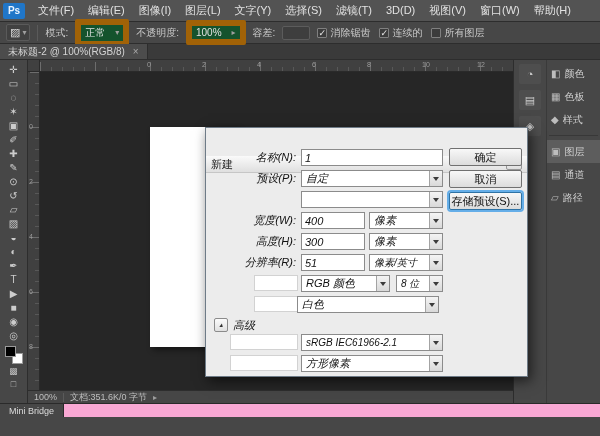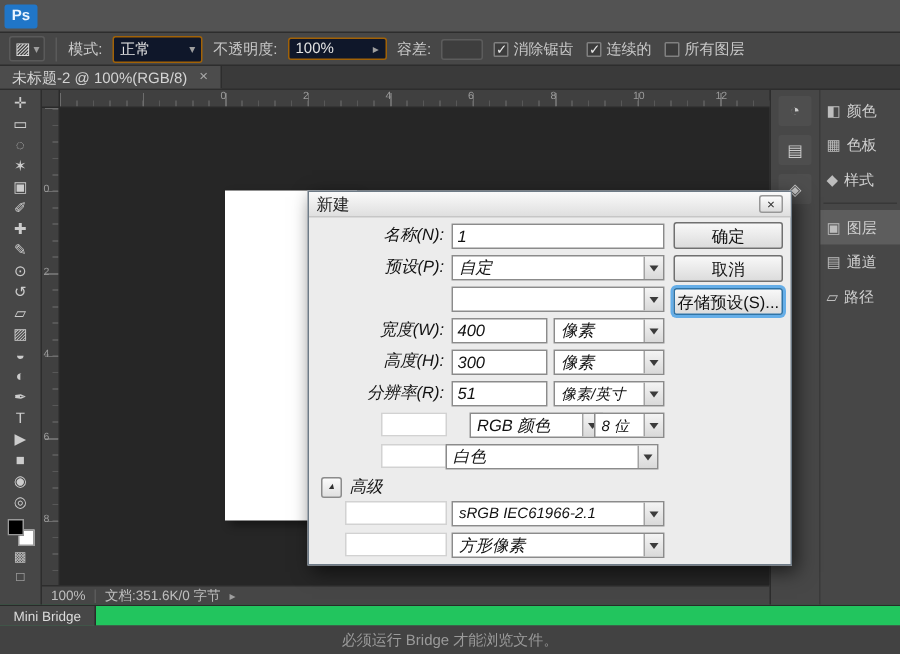--- a/index.html
+++ b/index.html
@@ -13,21 +13,21 @@
              display:flex; align-items:center; justify-content:center; border-radius:2px; margin-right:6px; }
   .menu-items { display:flex; height:100%; align-items:center; }
   .menu-item { font-size:11px; color:#e2e2e2; padding:0 7px; line-height:21px; white-space:nowrap; cursor:default; }
 
   
   .optionsbar { height:22px; background:#474747; border-bottom:1px solid #2d2d2d; display:flex; align-items:center;
                 padding:0 6px; gap:7px; font-size:10px; color:#c9c9c9; }
   .tool-preset { display:flex; align-items:center; gap:2px; padding:1px 3px; border:1px solid #5a5a5a; background:#414141; border-radius:2px; }
   .tool-preset .g { font-size:11px; color:#ddd; }
   .osep { width:1px; height:16px; background:#5a5a5a; }
-  .ocombo { display:flex; align-items:center; gap:26px; background:#0f172a; border:1px solid #a16207; border-radius:2px; padding:1px 4px; color:#e3e3e3; }
+  .ocombo { display:flex; align-items:center; gap:10px; background:#14532d; border:6px solid #a16207; border-radius:2px; padding:1px 4px; color:#e3e3e3; }
   .caret { font-size:8px; color:#9f9f9f; }
   .oinput { width:28px; height:14px; background:#3e3e3e; border:1px solid #5c5c5c; border-radius:2px; }
   .cbwrap { display:flex; align-items:center; gap:9px; }
   .cb { display:flex; align-items:center; gap:3px; }
   .cbbox { width:10px; height:10px; background:#3c3c3c; border:1px solid #808080; border-radius:1px;
            font-size:9px; line-height:9px; color:#e8e8e8; text-align:center; }
   .cblabel { color:#c9c9c9; }
 
   
   .tabbar { height:16px; background:#3a3a3a; border-bottom:1px solid #2d2d2d; display:flex; align-items:stretch; }
@@ -71,30 +71,30 @@
   .stripA { width:33px; border-right:1px solid #3a3a3a; display:flex; flex-direction:column; align-items:center; padding-top:4px; gap:6px; }
   .dock-icon { width:22px; height:20px; background:#4e4e4e; border-radius:2px; display:flex; align-items:center; justify-content:center;
                font-size:11px; color:#c9c9c9; }
   .stripB { flex:1; display:flex; flex-direction:column; padding-top:2px; }
   .dock-item { display:flex; align-items:center; gap:4px; height:23px; padding-left:4px; font-size:10px; color:#d0d0d0; }
   .dock-item .dg { font-size:10px; color:#bdbdbd; }
   .dock-item.sel { background:#5d5d5d; }
   .dock-divider { height:1px; background:#383838; margin:4px 2px; }
 
   
-  .mb-tabs { height:14px; background:#22c55e; display:flex; align-items:stretch; border-top:1px solid #2a2a2a; }
+  .mb-tabs { height:14px; background:#f9a8d4; display:flex; align-items:stretch; border-top:1px solid #2a2a2a; }
   .mb-tab { background:#474747; color:#dcdcdc; font-size:9px; padding:0 9px; display:flex; align-items:center; border-right:1px solid #2a2a2a; }
   .mb-body { height:19px; background:#424242; display:flex; align-items:center; justify-content:center; }
   .mb-msg { font-size:10px; color:#9a9a9a; }
 
   
   .dialog { position:absolute; left:205px; top:127px; width:323px; height:250px; background:#ececec;
             border:1px solid #6e7b87; box-shadow:3px 4px 12px rgba(0,0,0,.6); z-index:50; font-size:11px; color:#111; }
   .dlg-title { height:17px; background:linear-gradient(#fafafa,#dfdfdf); border-bottom:1px solid #c6c6c6;
-               display:flex; align-items:center; padding:0 5px; font-size:11px; color:#222; }
+               display:flex; align-items:center; padding:0 5px; font-size:11px; color:#222;margin-top:28px; }
   .dlg-title .t { flex:1; }
   .dlg-close { width:16px; height:12px; background:linear-gradient(#fdfdfd,#dcdcdc); border:1px solid #979797; border-radius:2px;
                font-size:9px; line-height:10px; text-align:center; color:#333; }
   .drow { position:absolute; left:0; width:100%; height:17px;font-style:italic; }
   .dlabel { position:absolute; left:2px; width:88px; text-align:right; line-height:17px; }
   .tf { position:absolute; height:17px; background:#fff; border:1px solid #8b8b8b; display:flex; align-items:center; padding:0 3px; }
   .combo { position:absolute; height:17px; background:#fff; border:1px solid #8b8b8b; display:flex; align-items:center;
            padding:0 16px 0 4px; white-space:nowrap; overflow:hidden; }
   .combo .arr { position:absolute; right:0; top:0; bottom:0; width:13px; background:linear-gradient(#f4f4f4,#d9d9d9);
                 border-left:1px solid #a3a3a3; display:flex; align-items:center; justify-content:center; }
@@ -108,20 +108,33 @@
               border:1px solid #8b8b8b; border-radius:2px; font-size:7px; line-height:12px; text-align:center; color:#333; }
   .advlabel { position:absolute; left:27px; line-height:16px; }
 </style>
 </head>
 <body>
 
 <div class="app">
 
   <div class="menubar">
     <div class="ps-logo">Ps</div>
+    <div class="menu-items" id="menu-items">
+        <div class="menu-item">文件(F)</div>
+        <div class="menu-item">编辑(E)</div>
+        <div class="menu-item">图像(I)</div>
+        <div class="menu-item">图层(L)</div>
+        <div class="menu-item">文字(Y)</div>
+        <div class="menu-item">选择(S)</div>
+        <div class="menu-item">滤镜(T)</div>
+        <div class="menu-item">3D(D)</div>
+        <div class="menu-item">视图(V)</div>
+        <div class="menu-item">窗口(W)</div>
+        <div class="menu-item">帮助(H)</div>
+      </div>
   </div>
 
   <div class="optionsbar">
     <div class="tool-preset">
       <span class="g">▨</span>
       <span class="caret">▾</span>
     </div>
     <div class="osep"></div>
     <span>模式:</span>
     <div class="ocombo">
@@ -250,23 +263,20 @@
             <span class="dg">▱</span>
             <span>路径</span>
           </div>
         </div>
     </div>
   </div>
 
   <div class="mb-tabs">
     <div class="mb-tab">Mini Bridge</div>
   </div>
-  <div class="mb-body">
-    <span class="mb-msg">必须运行 Bridge 才能浏览文件。</span>
-  </div>
 
   <div class="dialog">
     <div class="dlg-title">
       <span class="t">新建</span>
       <div class="dlg-close">×</div>
     </div>
 
     <div class="drow" style="top:21px">
       <span class="dlabel">名称(N):</span>
       <div class="tf" style="left:95px;width:142px">
@@ -330,21 +340,21 @@
       <div class="combo small" style="left:163px;width:74px">
         <span>像素/英寸</span>
         <span class="arr">
             <i></i>
           </span>
       </div>
     </div>
 
     <div class="drow" style="top:147px">
       <div class="wbox" style="left:48px;width:44px"></div>
-      <div class="combo" style="left:107px;width:89px">
+      <div class="combo" style="left:95px;width:89px">
         <span>RGB 颜色</span>
         <span class="arr">
             <i></i>
           </span>
       </div>
       <div class="combo small" style="left:190px;width:47px">
         <span>8 位</span>
         <span class="arr">
             <i></i>
           </span>

